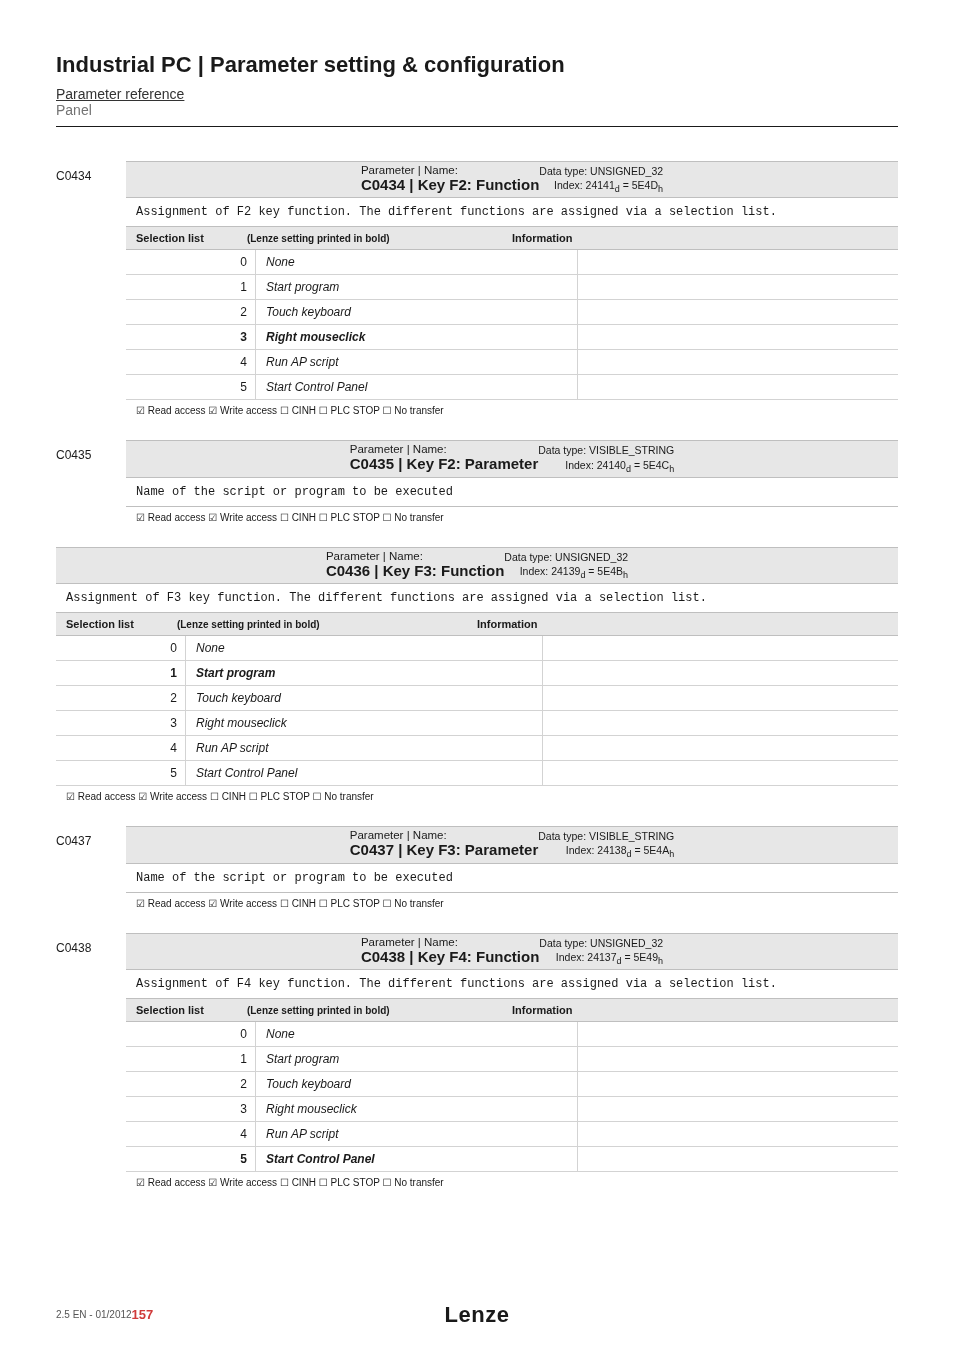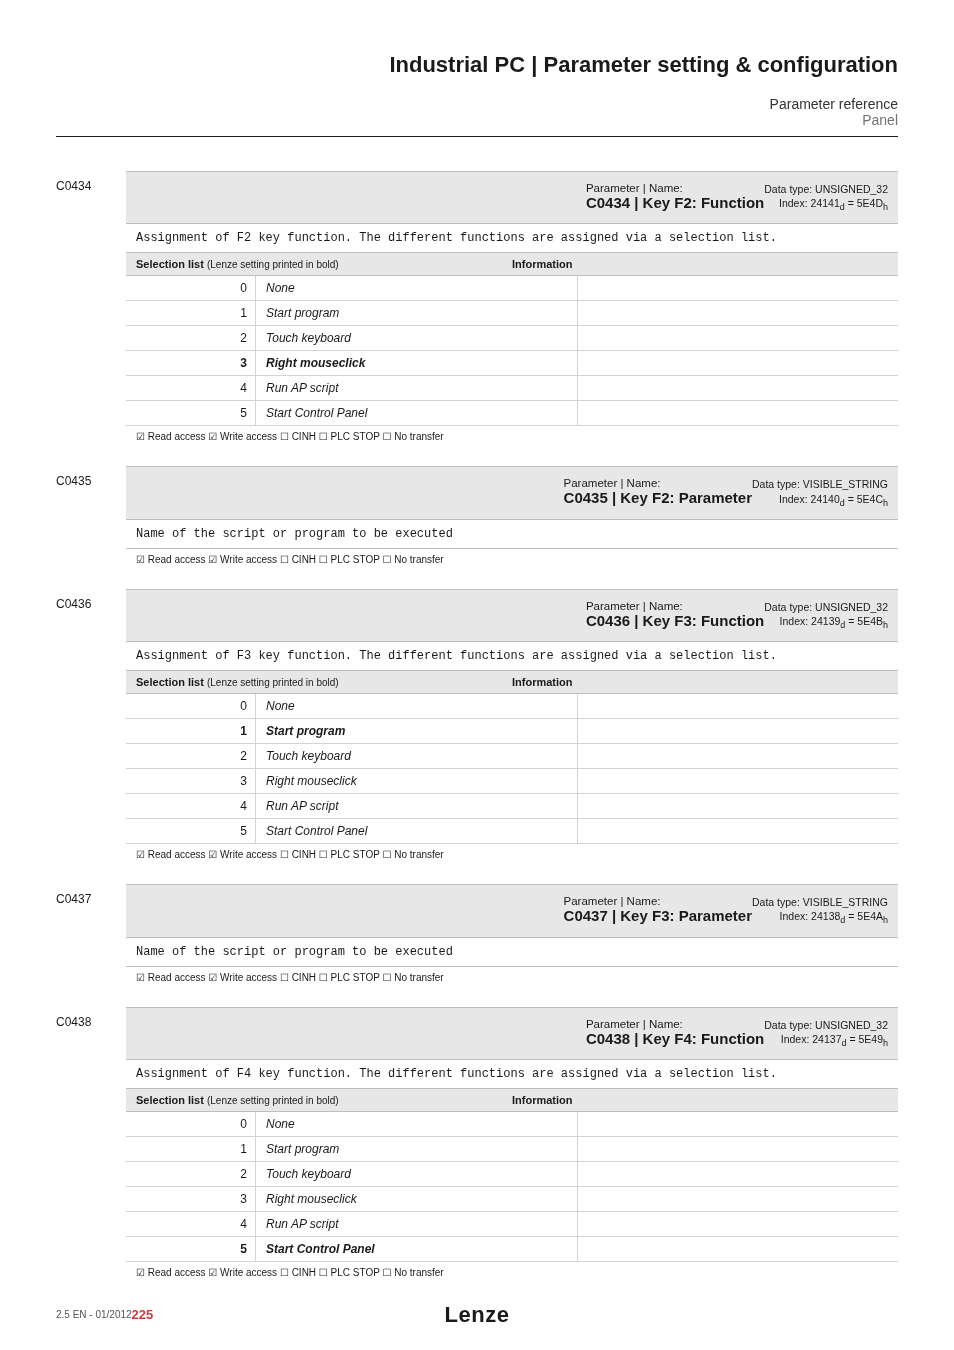--- a/index.html
+++ b/index.html
@@ -5,48 +5,48 @@
   * { box-sizing: border-box; margin: 0; padding: 0; }
   body { 
     font-family: "Segoe UI", Arial, sans-serif; 
     width: 954px; 
     height: 1350px; 
     background: #fff; 
     color: #1a1a1a;
     position: relative;
   }
   .page { padding: 52px 56px 36px 56px; }
-  .header { text-align: right; margin-bottom: 8px; }
+  .header { margin-bottom: 8px; }
   .title { font-size: 22px; font-weight: 700; }
-  .subtitle1 { font-size: 14px; color: #333; margin-top: 18px; }
+  .subtitle1 { font-size: 14px; color: #333; margin-top: 8px; text-decoration: underline; }
   .subtitle2 { font-size: 14px; color: #737373; }
   .hr-top { border: 0; border-bottom: 1.5px solid #1a1a1a; margin-top: 6px; margin-bottom: 34px; }
   .group { display: flex; margin-bottom: 22px; }
   .sidecol { width: 70px; flex: 0 0 70px; font-size: 12px; font-weight: 400; padding-top: 8px; }
   .content { flex: 1; font-size: 12px; }
   .phead {
     background: #e7e7e7;
-    display: flex; justify-content: flex-end; align-items: flex-start;
-    padding: 10px 10px;
+    display: flex; justify-content: center; align-items: flex-start;
+    padding: 2px 10px;
     border-top: 1px solid #bfbfbf; border-bottom: 1px solid #bfbfbf;
   }
   .phead-left { font-size: 11.5px; }
   .phead-name { font-weight: 700; font-size: 15px; }
   .phead-right { text-align: right; font-size: 10.5px; line-height: 1.35; }
   .sub { font-size: 9px; vertical-align: sub; }
   .desc { padding: 7px 10px; border-bottom: 1px solid #bfbfbf; font-size: 12px; font-family: Liberation Mono, monospace; }
   .selhdr { 
     display: flex; background: #e7e7e7;
     border-bottom: 1px solid #bfbfbf; padding: 5px 10px;
     font-size: 11px;
   }
   .selhdr .left { width: 50%; }
   .selhdr .right { width: 50%; font-weight: 700; }
   .bold { font-weight: 700; }
-  .paren { font-weight: 400; font-size: 10px; }
+  .paren { font-weight: 700; font-size: 10px; margin-left: 40px; }
   .row { display: flex; border-bottom: 1px solid #d3d3d3; }
   .row:last-of-type { border-bottom: 1px solid #bfbfbf; }
   .cell-num { 
     width: 130px; flex: 0 0 130px; text-align: right; 
     padding: 5px 8px 5px 10px; border-right: 1px solid #d3d3d3;
     font-size: 12px;
   }
   .cell-txt { flex: 1; padding: 5px 10px; font-size: 12px; border-right: 1px solid #d3d3d3; font-style: italic; }
   .cell-info { flex: 1; padding: 5px 10px; }
   .opt-bold { font-weight: 700; }
@@ -121,21 +121,20 @@
         <div class="content">
           <div class="phead">
             <div class="phead-left">Parameter | Name:<br><span class="phead-name">C0435 | Key F2: Parameter</span></div>
             <div class="phead-right">Data type: VISIBLE_STRING<br>Index: 24140<span class="sub">d</span> = 5E4C<span class="sub">h</span></div>
           </div>
           <div class="desc">Name of the script or program to be executed</div>
           <div class="access">☑ Read access   ☑ Write access   ☐ CINH   ☐ PLC STOP   ☐ No transfer</div>
         </div>
       </div>
       <div class="group">
-        <div class="sidecol">C0436</div>
         <div class="content">
           <div class="phead">
             <div class="phead-left">Parameter | Name:<br><span class="phead-name">C0436 | Key F3: Function</span></div>
             <div class="phead-right">Data type: UNSIGNED_32<br>Index: 24139<span class="sub">d</span> = 5E4B<span class="sub">h</span></div>
           </div>
           <div class="desc">Assignment of F3 key function. The different functions are assigned via a selection list.</div>
           <div class="selhdr">
             <div class="left"><span class="bold">Selection list </span><span class="paren">(Lenze setting printed in bold)</span></div>
             <div class="right">Information</div>
           </div>
@@ -227,14 +226,14 @@
           </div>
           <div class="access">☑ Read access   ☑ Write access   ☐ CINH   ☐ PLC STOP   ☐ No transfer</div>
         </div>
       </div>
     </div>
 </div>
 
 <div class="footer">
   <div class="footer-left">2.5 EN - 01/2012</div>
   <div class="footer-center"><span class="logo">Lenze</span></div>
-  <div class="footer-right">225</div>
+  <div class="footer-right">157</div>
 </div>
 
 </body></html>

